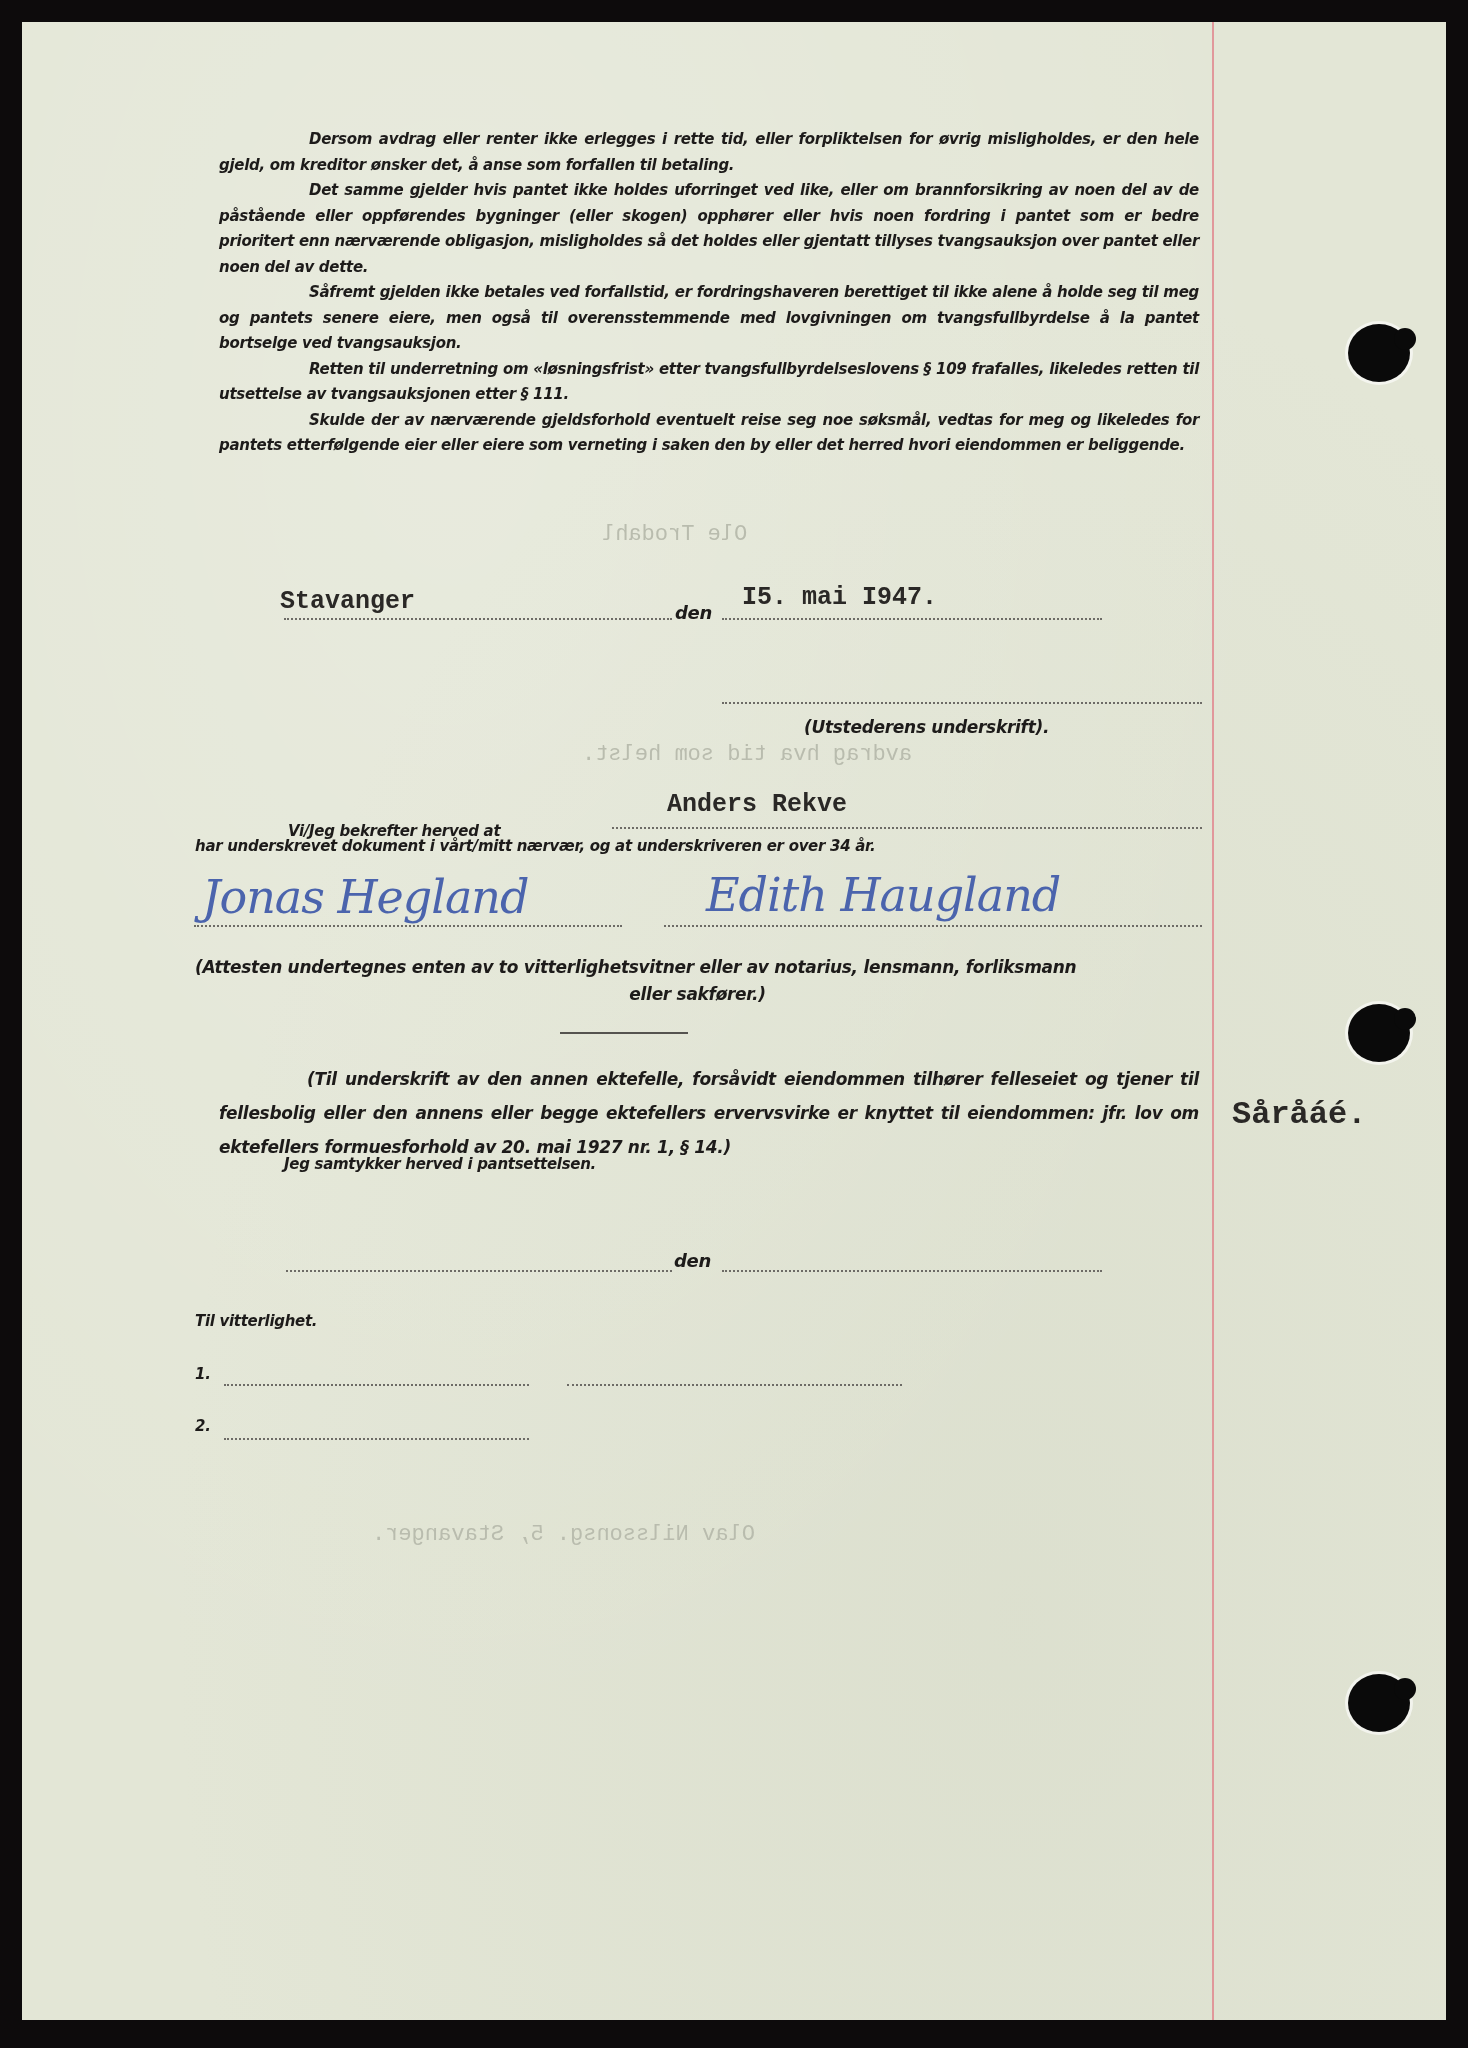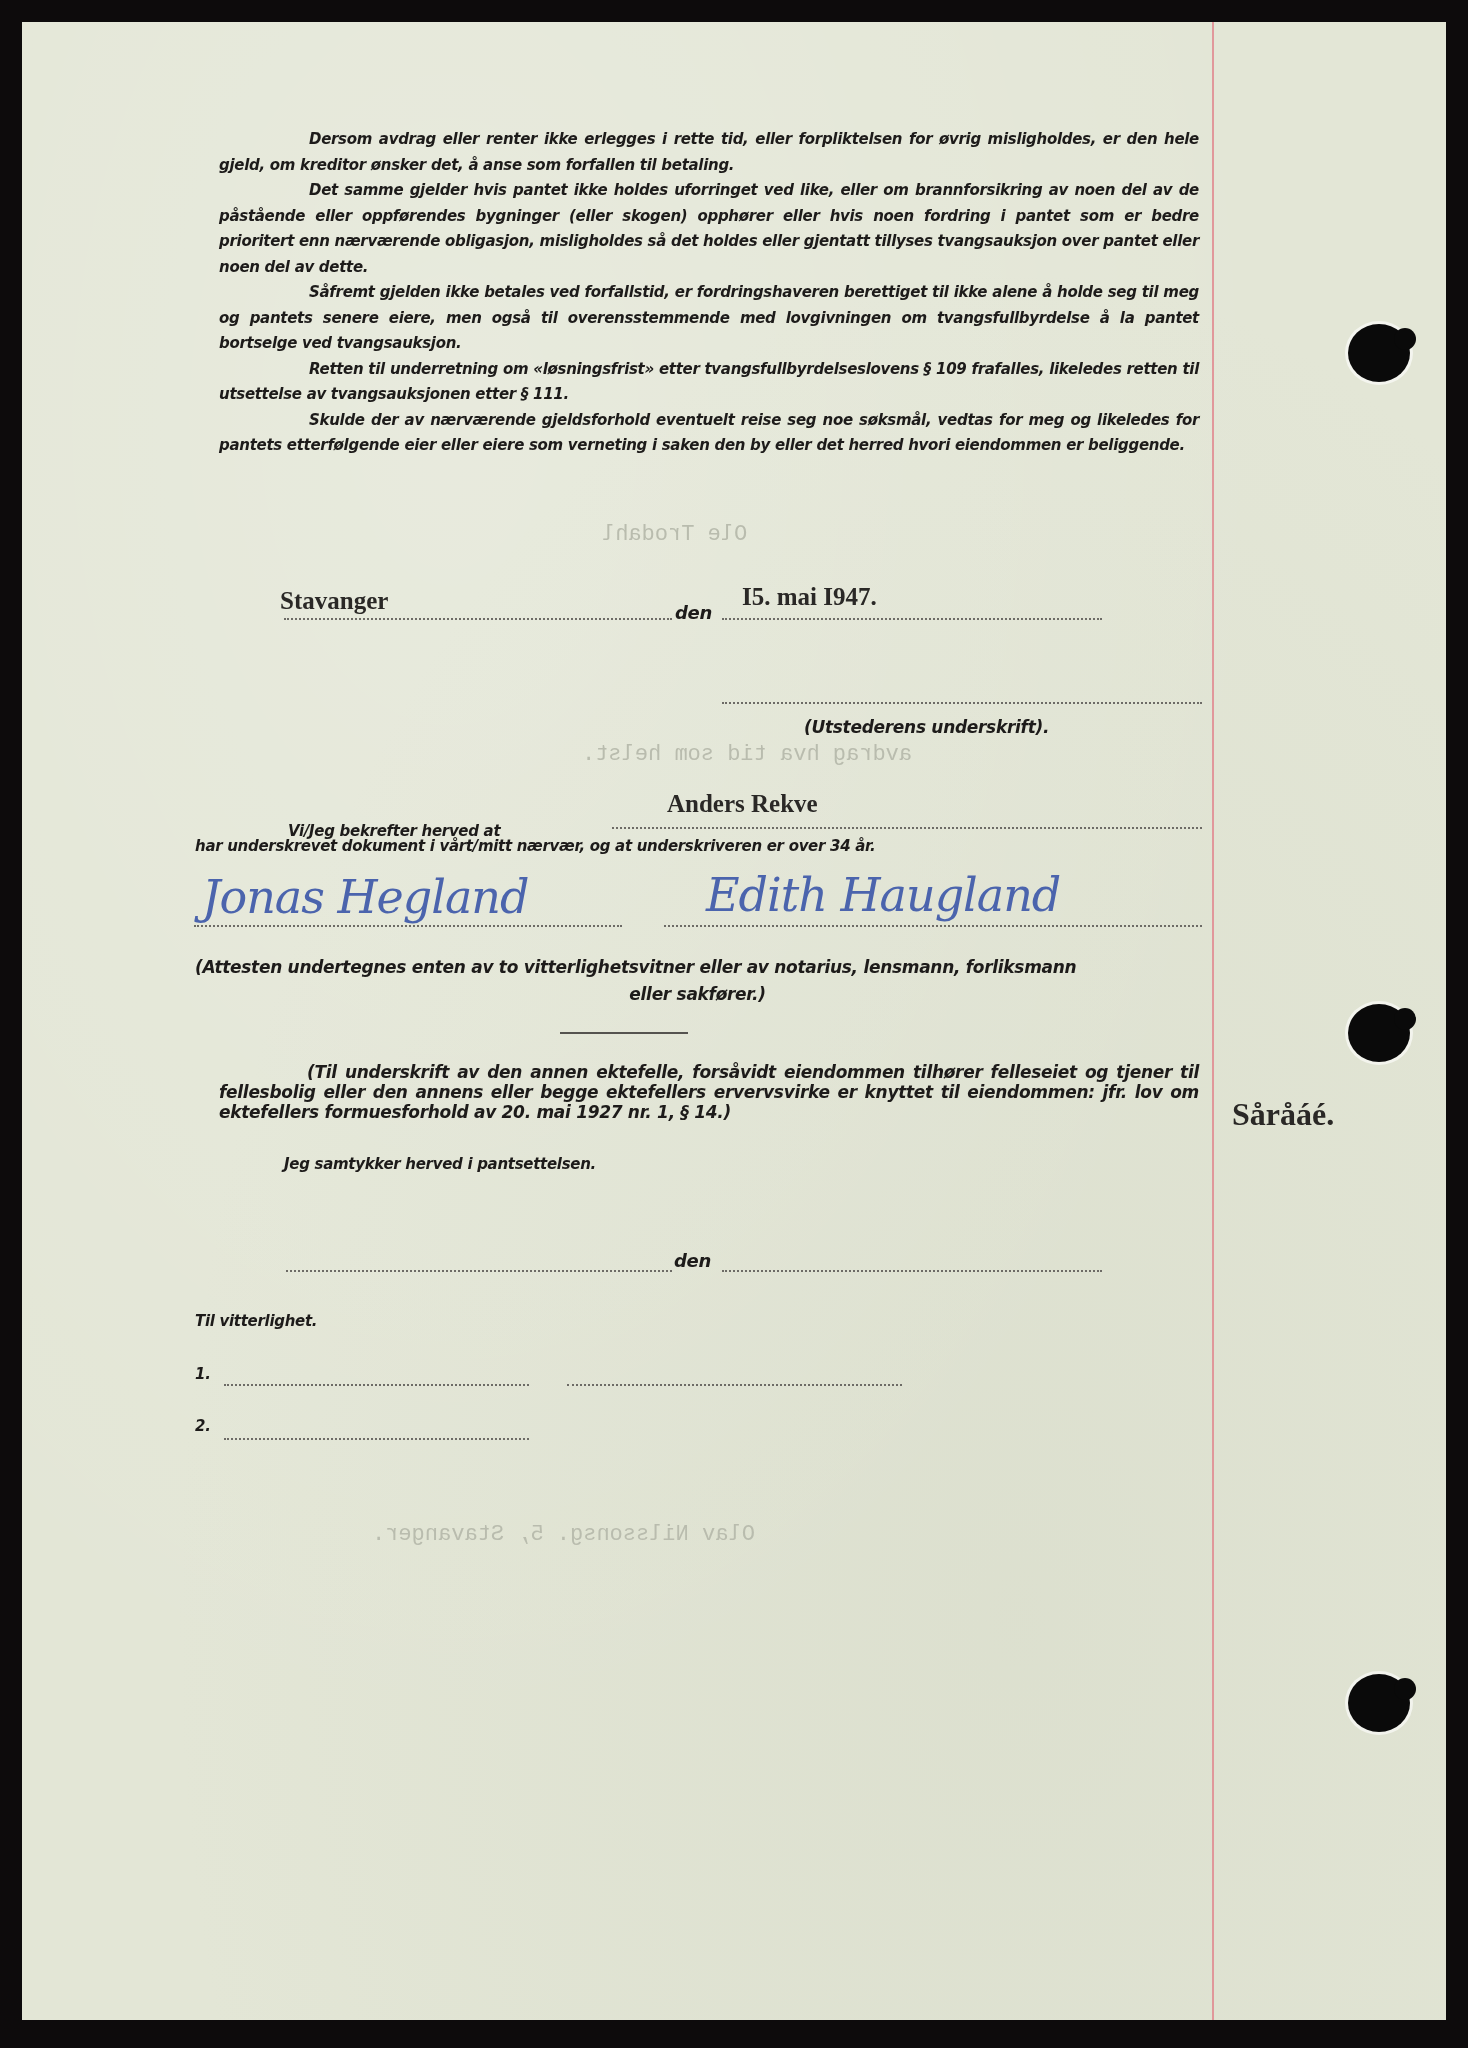--- a/index.html
+++ b/index.html
@@ -36,21 +36,21 @@
     font-size: 15px;
     letter-spacing: -0.3px;
   }
   .para {
     position: absolute; left: 197px; width: 980px;
     line-height: 25.5px; text-align: justify;
     text-indent: 90px;
   }
   .para p { margin: 0; }
   .typed {
-    font-family: Liberation Serif, serif;
+    font-family: Liberation Mono, monospace;
     font-weight: bold; color: #2a2826; font-size: 25px;
     position: absolute;
   }
   .typed-faint {
     font-family: "Liberation Mono", "DejaVu Sans Mono", monospace;
     color: #b9bcae; font-size: 22px; position: absolute;
     transform: scaleX(-1); white-space: nowrap;
   }
   .dotline {
     position: absolute; height: 0;
@@ -107,21 +107,21 @@
 
   <div class="sig sig-blue" style="left:180px; top:848px;">Jonas Hegland</div>
   <div class="sig sig-blue" style="left:684px; top:846px;">Edith Haugland</div>
   <div class="dotline" style="left:172px; top:903px; width:428px;"></div>
   <div class="dotline" style="left:642px; top:903px; width:538px;"></div>
 
   <div class="label printed center" style="left:173px; top:962px; width:1005px; font-size:17px;">eller sakfører.)</div>
   <div class="label printed" style="left:173px; top:935px; font-size:17px;">(Attesten undertegnes enten av to vitterlighetsvitner eller av notarius, lensmann, forliksmann</div>
   <div class="solidline" style="left:538px; top:1010px; width:128px;"></div>
 
-  <div class="para printed" style="top:1040px; font-size:17px; line-height:20px; text-indent:88px;">(Til underskrift av den annen ektefelle, forsåvidt eiendommen tilhører felleseiet og tjener til fellesbolig eller den annens eller begge ektefellers ervervsvirke er knyttet til eiendommen: jfr. lov om ektefellers formuesforhold av 20. mai 1927 nr. 1, § 14.)</div>
+  <div class="para printed" style="top:1040px; font-size:17px; line-height:34px; text-indent:88px;">(Til underskrift av den annen ektefelle, forsåvidt eiendommen tilhører felleseiet og tjener til fellesbolig eller den annens eller begge ektefellers ervervsvirke er knyttet til eiendommen: jfr. lov om ektefellers formuesforhold av 20. mai 1927 nr. 1, § 14.)</div>
 
   <div class="label printed" style="left:262px; top:1133px;">Jeg samtykker herved i pantsettelsen.</div>
 
   <div class="dotline" style="left:264px; top:1248px; width:386px;"></div>
   <div class="label printed" style="left:652px; top:1228px; font-size:18px;">den</div>
   <div class="dotline" style="left:700px; top:1248px; width:380px;"></div>
 
   <div class="label printed" style="left:173px; top:1290px;">Til vitterlighet.</div>
   <div class="label printed" style="left:173px; top:1343px;">1.</div>
   <div class="dotline" style="left:202px; top:1362px; width:305px;"></div>

